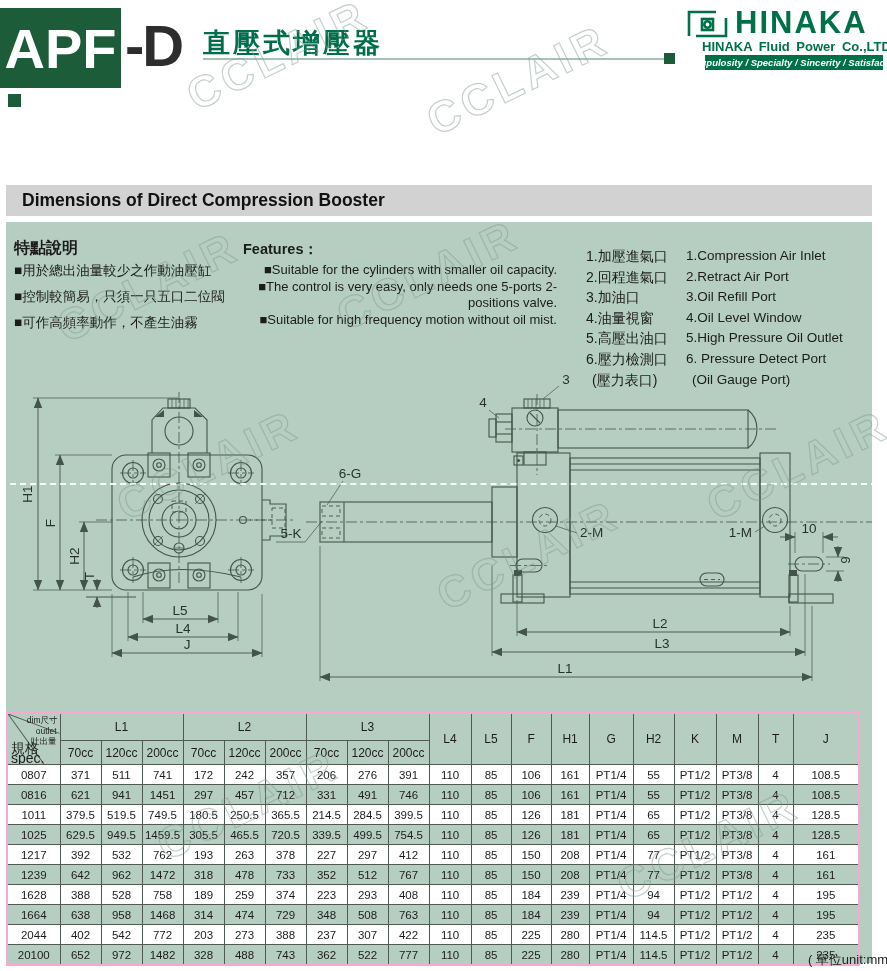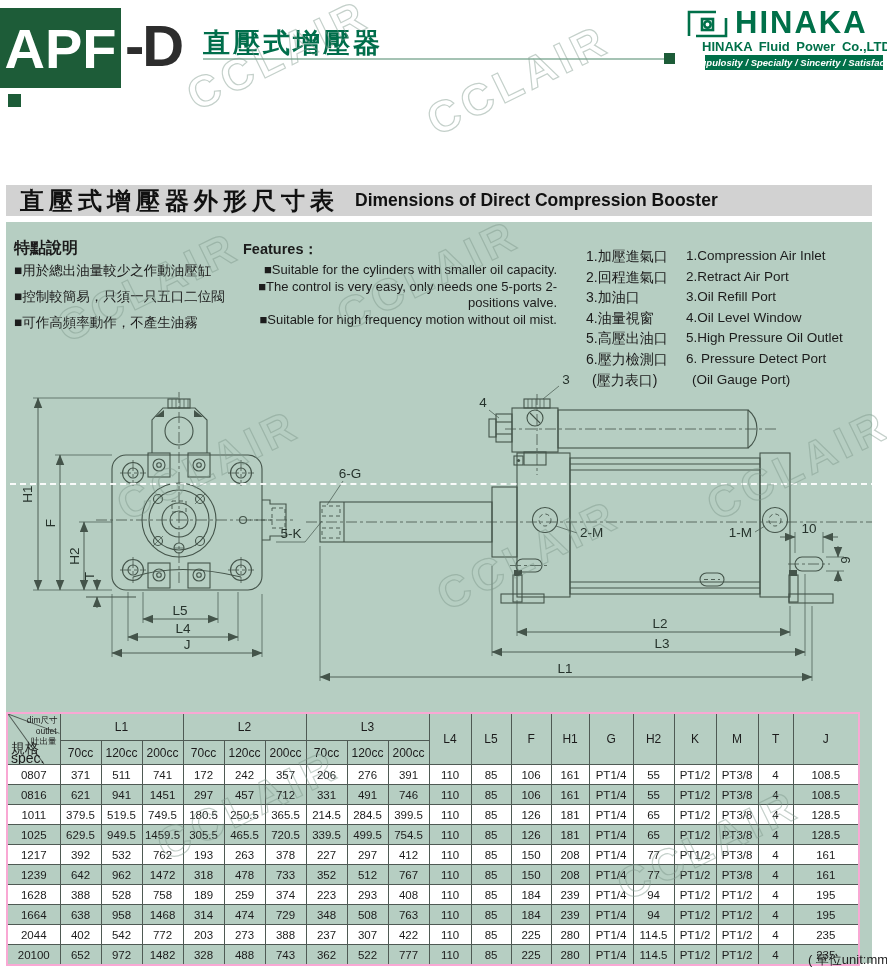--- a/index.html
+++ b/index.html
@@ -99,21 +99,20 @@
         <circle cx="21.5" cy="16.5" r="3.2"></circle>
       </g>
     </svg>
   </div>
   <div class="brand-name">HINAKA</div>
   <div class="brand-company">HINAKA Fluid Power Co.,LTD</div>
   <div class="brand-slogan">Scrupulosity / Specialty / Sincerity / Satisfactory</div>
   <div class="corner-sq"></div>
 
   <div class="section-bar">
-    <span class="section-zh">直壓式增壓器外形尺寸表</span>
     <span class="section-en">Dimensions of Direct Compression Booster</span>
   </div>
 
   <div class="panel"></div>
 
   <div class="feat-h-zh">特點說明</div>
   <ul class="feat-zh" id="features-zh">
       <li>■用於總出油量較少之作動油壓缸</li>
       <li>■控制較簡易，只須一只五口二位閥</li>
       <li>■可作高頻率動作，不產生油霧</li>

